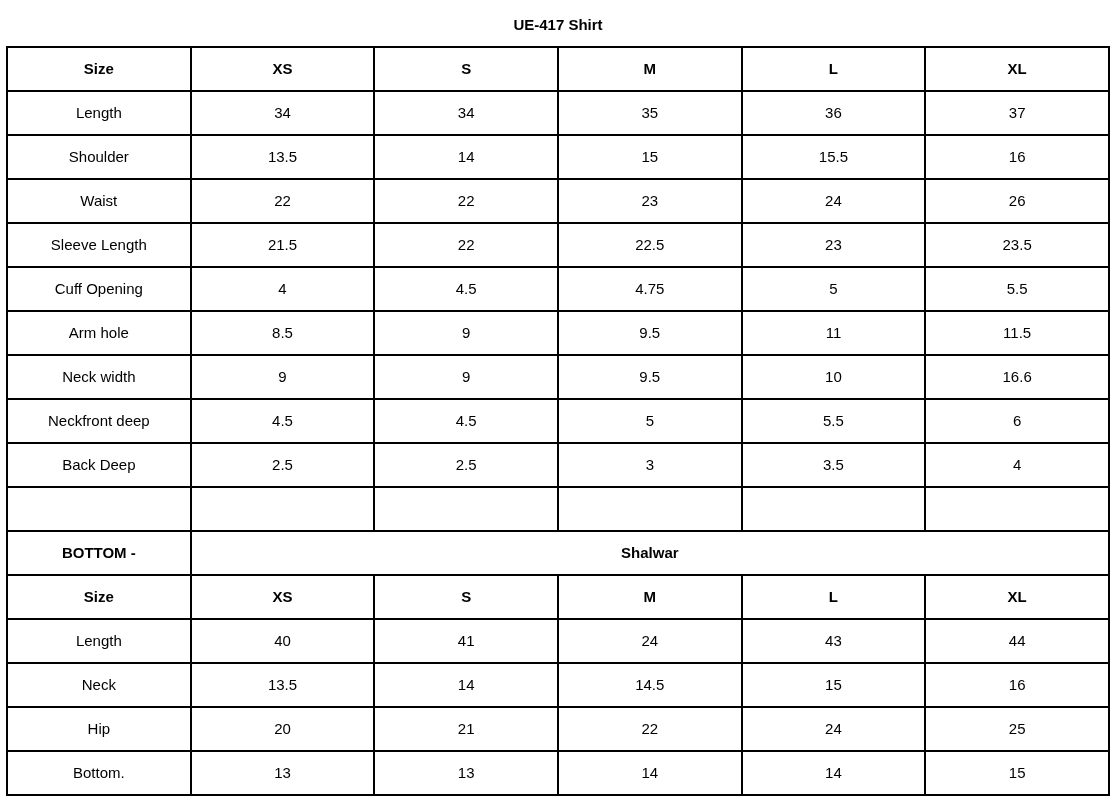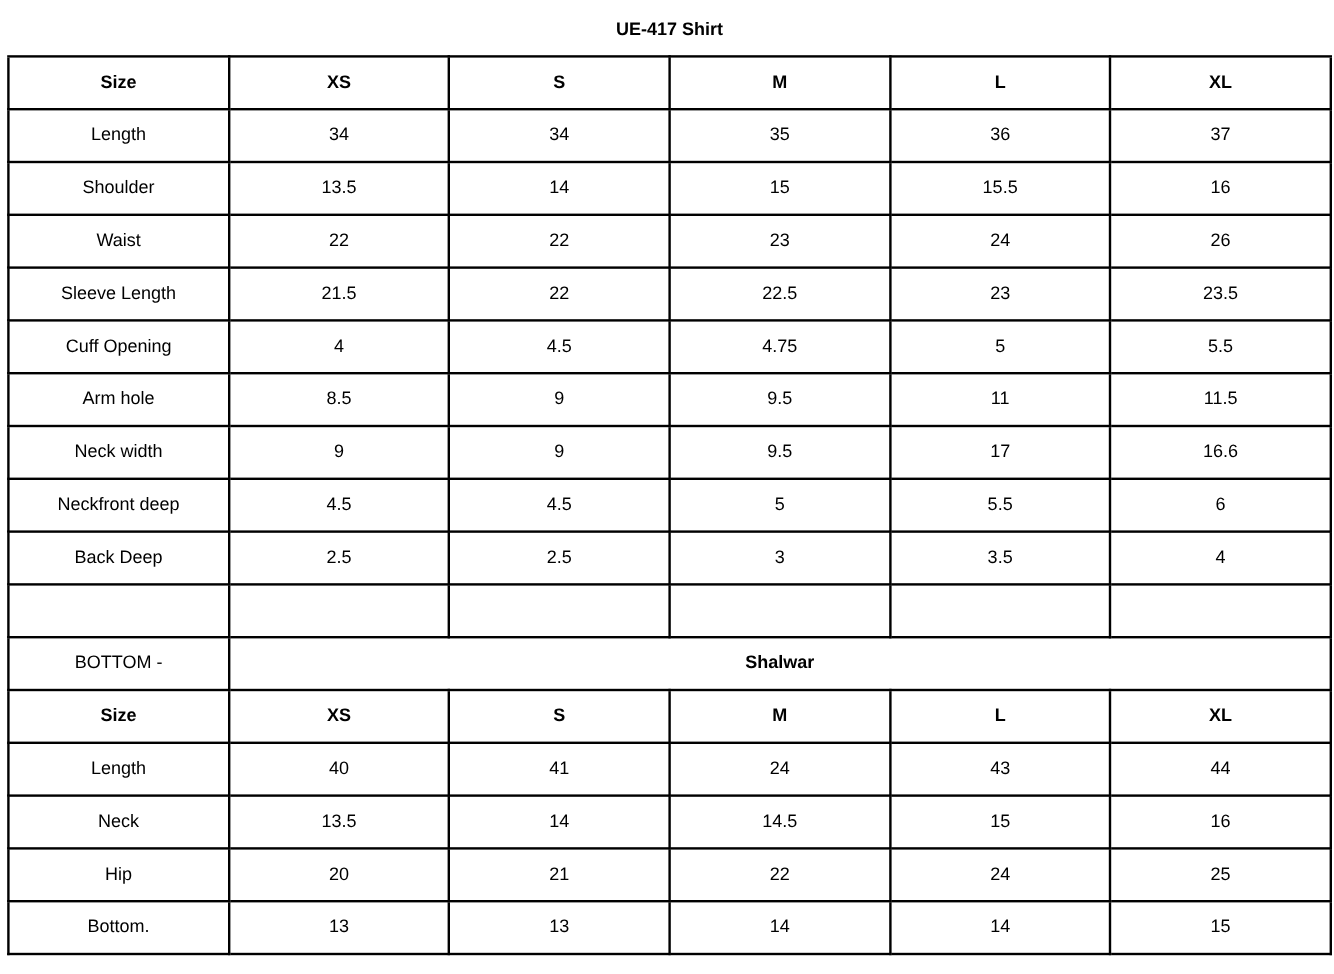--- a/index.html
+++ b/index.html
@@ -58,21 +58,21 @@
     border-bottom: 2px solid #000000;
     height: 40px;
   }
   .spacer-row td.edge-left {
     border-left: 2px solid #000000;
   }
   .spacer-row td.edge-right {
     border-right: 2px solid #000000;
   }
   .bottom-label {
-    font-weight: normal;
+    font-weight: bold;
     font-size: 16px;
     text-align: center;
     margin-top: 16px;
   }
   .bottom-kind {
     font-weight: bold;
     font-size: 15px;
     text-align: center;
     border-radius: 21px;
   }
@@ -145,21 +145,21 @@
         <td class="col-v">9</td>
         <td class="col-v">9.5</td>
         <td class="col-v">11</td>
         <td class="col-v">11.5</td>
       </tr>
       <tr>
         <td class="col-label">Neck width</td>
         <td class="col-v">9</td>
         <td class="col-v">9</td>
         <td class="col-v">9.5</td>
-        <td class="col-v">17</td>
+        <td class="col-v">10</td>
         <td class="col-v">16.6</td>
       </tr>
       <tr>
         <td class="col-label">Neckfront deep</td>
         <td class="col-v">4.5</td>
         <td class="col-v">4.5</td>
         <td class="col-v">5</td>
         <td class="col-v">5.5</td>
         <td class="col-v">6</td>
       </tr>

